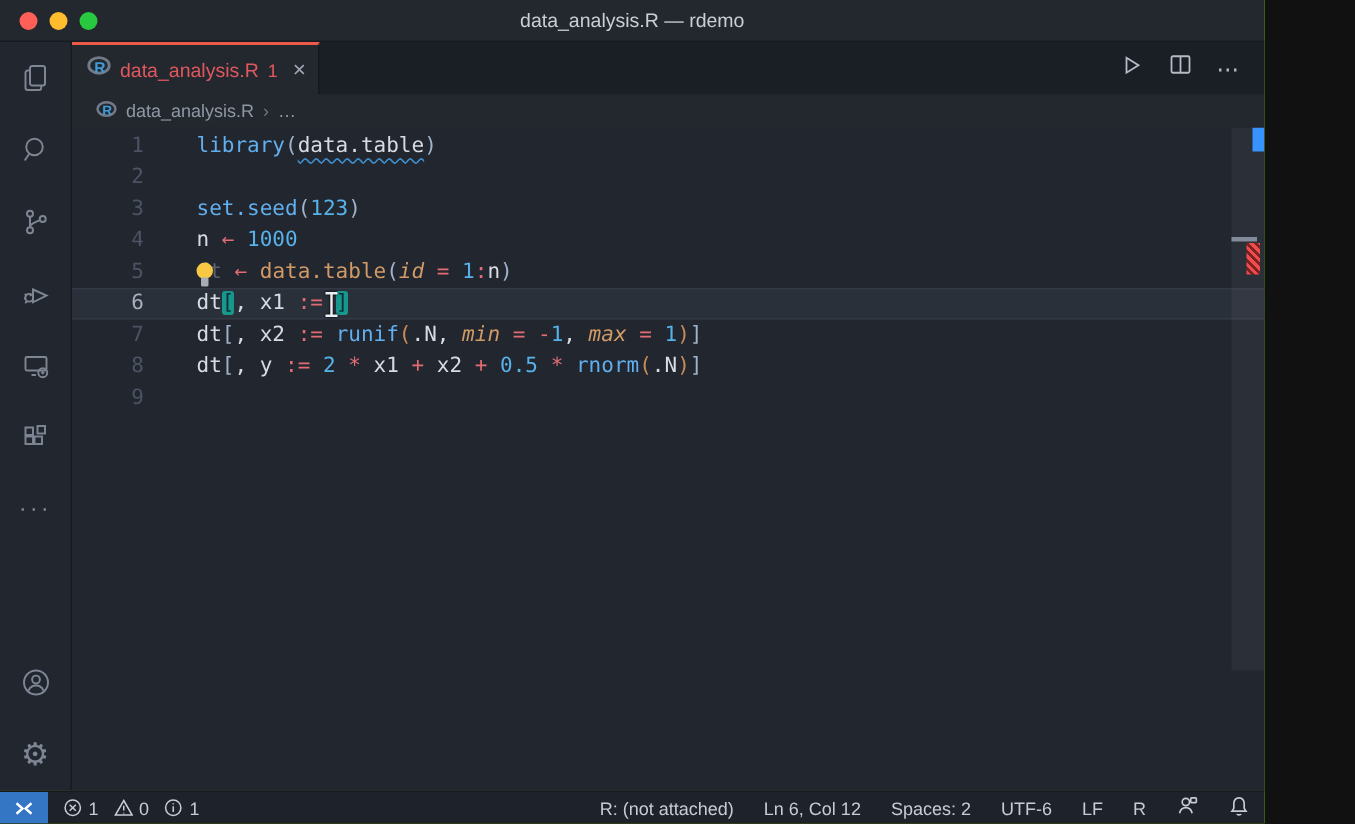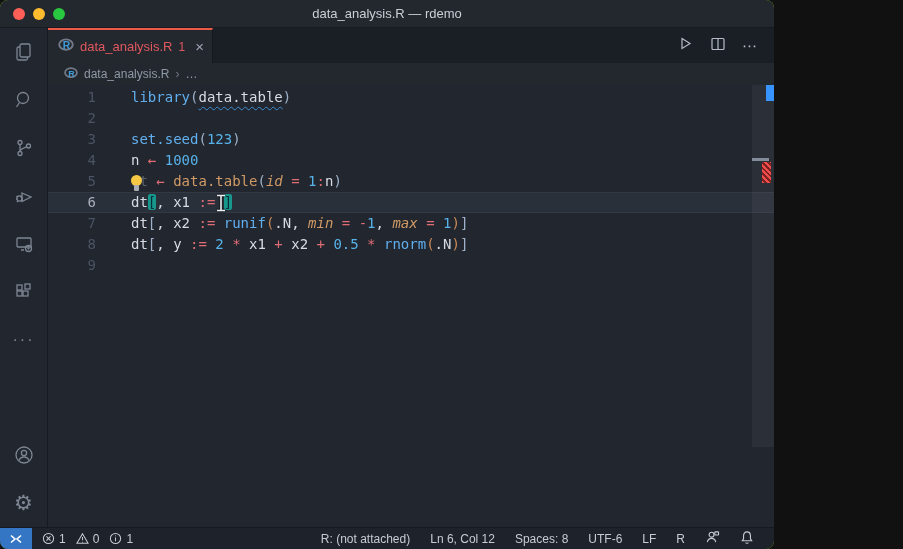--- a/index.html
+++ b/index.html
@@ -1,18 +1,18 @@
 <!DOCTYPE html>
 <html><head>
 <meta charset="utf-8">
 <style>
   * { margin:0; padding:0; box-sizing:border-box; }
   html,body { background:#111; }
-  .window{ width:774px; height:549px; background:#84cc16; font-family:"Liberation Sans",sans-serif;
-           position:relative; overflow:hidden; display:flex; flex-direction:column;border-radius:8px; }
+  .window{ width:843px; height:549px; background:#84cc16; font-family:"Liberation Sans",sans-serif;
+           position:relative; overflow:hidden; display:flex; flex-direction:column; }
 
   
   .titlebar{ height:28px; background:#23272e; border-bottom:1px solid #171a20; position:relative;
              display:flex; align-items:center; justify-content:center; flex:0 0 28px;}
   .traffic{ position:absolute; left:13px; top:8px; display:flex; gap:8px; }
   .dot{ width:12px; height:12px; border-radius:50%; }
   .win-title{ color:#cacfd6; font-size:13px; }
 
   
   .main{ flex:1; display:flex; min-height:0; }
@@ -79,21 +79,21 @@
                  background:repeating-linear-gradient(45deg,#f14c4c 0 2px,#7c2222 2px 4px); }
 
   
   .statusbar{ height:22px; background:#1e222a; border-top:1px solid #161a20; display:flex; align-items:center;
               color:#c6ccd4; font-size:12px; flex:0 0 22px; }
   .remote-box{ width:32px; height:22px; background:#3576c4; display:flex; align-items:center; justify-content:center; }
   .remote-box svg{ stroke:#fff; fill:none; stroke-width:1.6; }
   .problems{ display:flex; align-items:center; gap:4px; margin-left:10px; }
   .problems svg{ stroke:#c6ccd4; fill:none; stroke-width:1.1; }
   .prob-count{ margin-right:6px; }
-  .status-right{ margin-left:auto; display:flex; align-items:center; gap:20px; padding-right:20px; }
+  .status-right{ margin-left:auto; display:flex; align-items:center; gap:20px; padding-right:10px; }
   .status-right svg{ stroke:#c6ccd4; fill:none; stroke-width:1.2; }
   .status-item{ white-space:nowrap; cursor:pointer; }
 </style>
 </head>
 <body>
 
 <div class="window">
 
   <div class="titlebar">
     <div class="traffic">
@@ -250,21 +250,21 @@
       <span class="prob-count">0</span>
       <svg width="13" height="13" viewBox="0 0 14 14">
           <circle cx="7" cy="7" r="5.5"></circle>
           <path d="M7 6 V10 M7 3.8 V4.6"></path>
         </svg>
       <span class="prob-count">1</span>
     </div>
     <div class="status-right">
       <span class="status-item">R: (not attached)</span>
       <span class="status-item">Ln 6, Col 12</span>
-      <span class="status-item">Spaces: 8</span>
+      <span class="status-item">Spaces: 2</span>
       <span class="status-item">UTF-6</span>
       <span class="status-item">LF</span>
       <span class="status-item">R</span>
       <span>
         <svg width="15" height="14" viewBox="0 0 16 15">
             <circle cx="7" cy="5" r="2.6"></circle>
             <path d="M2.5 13 C3.2 10 5 9 7 9 C9 9 10.8 10 11.5 13"></path>
             <rect x="10.5" y="2" width="4" height="3.4" rx="0.6"></rect>
           </svg>
       </span>

